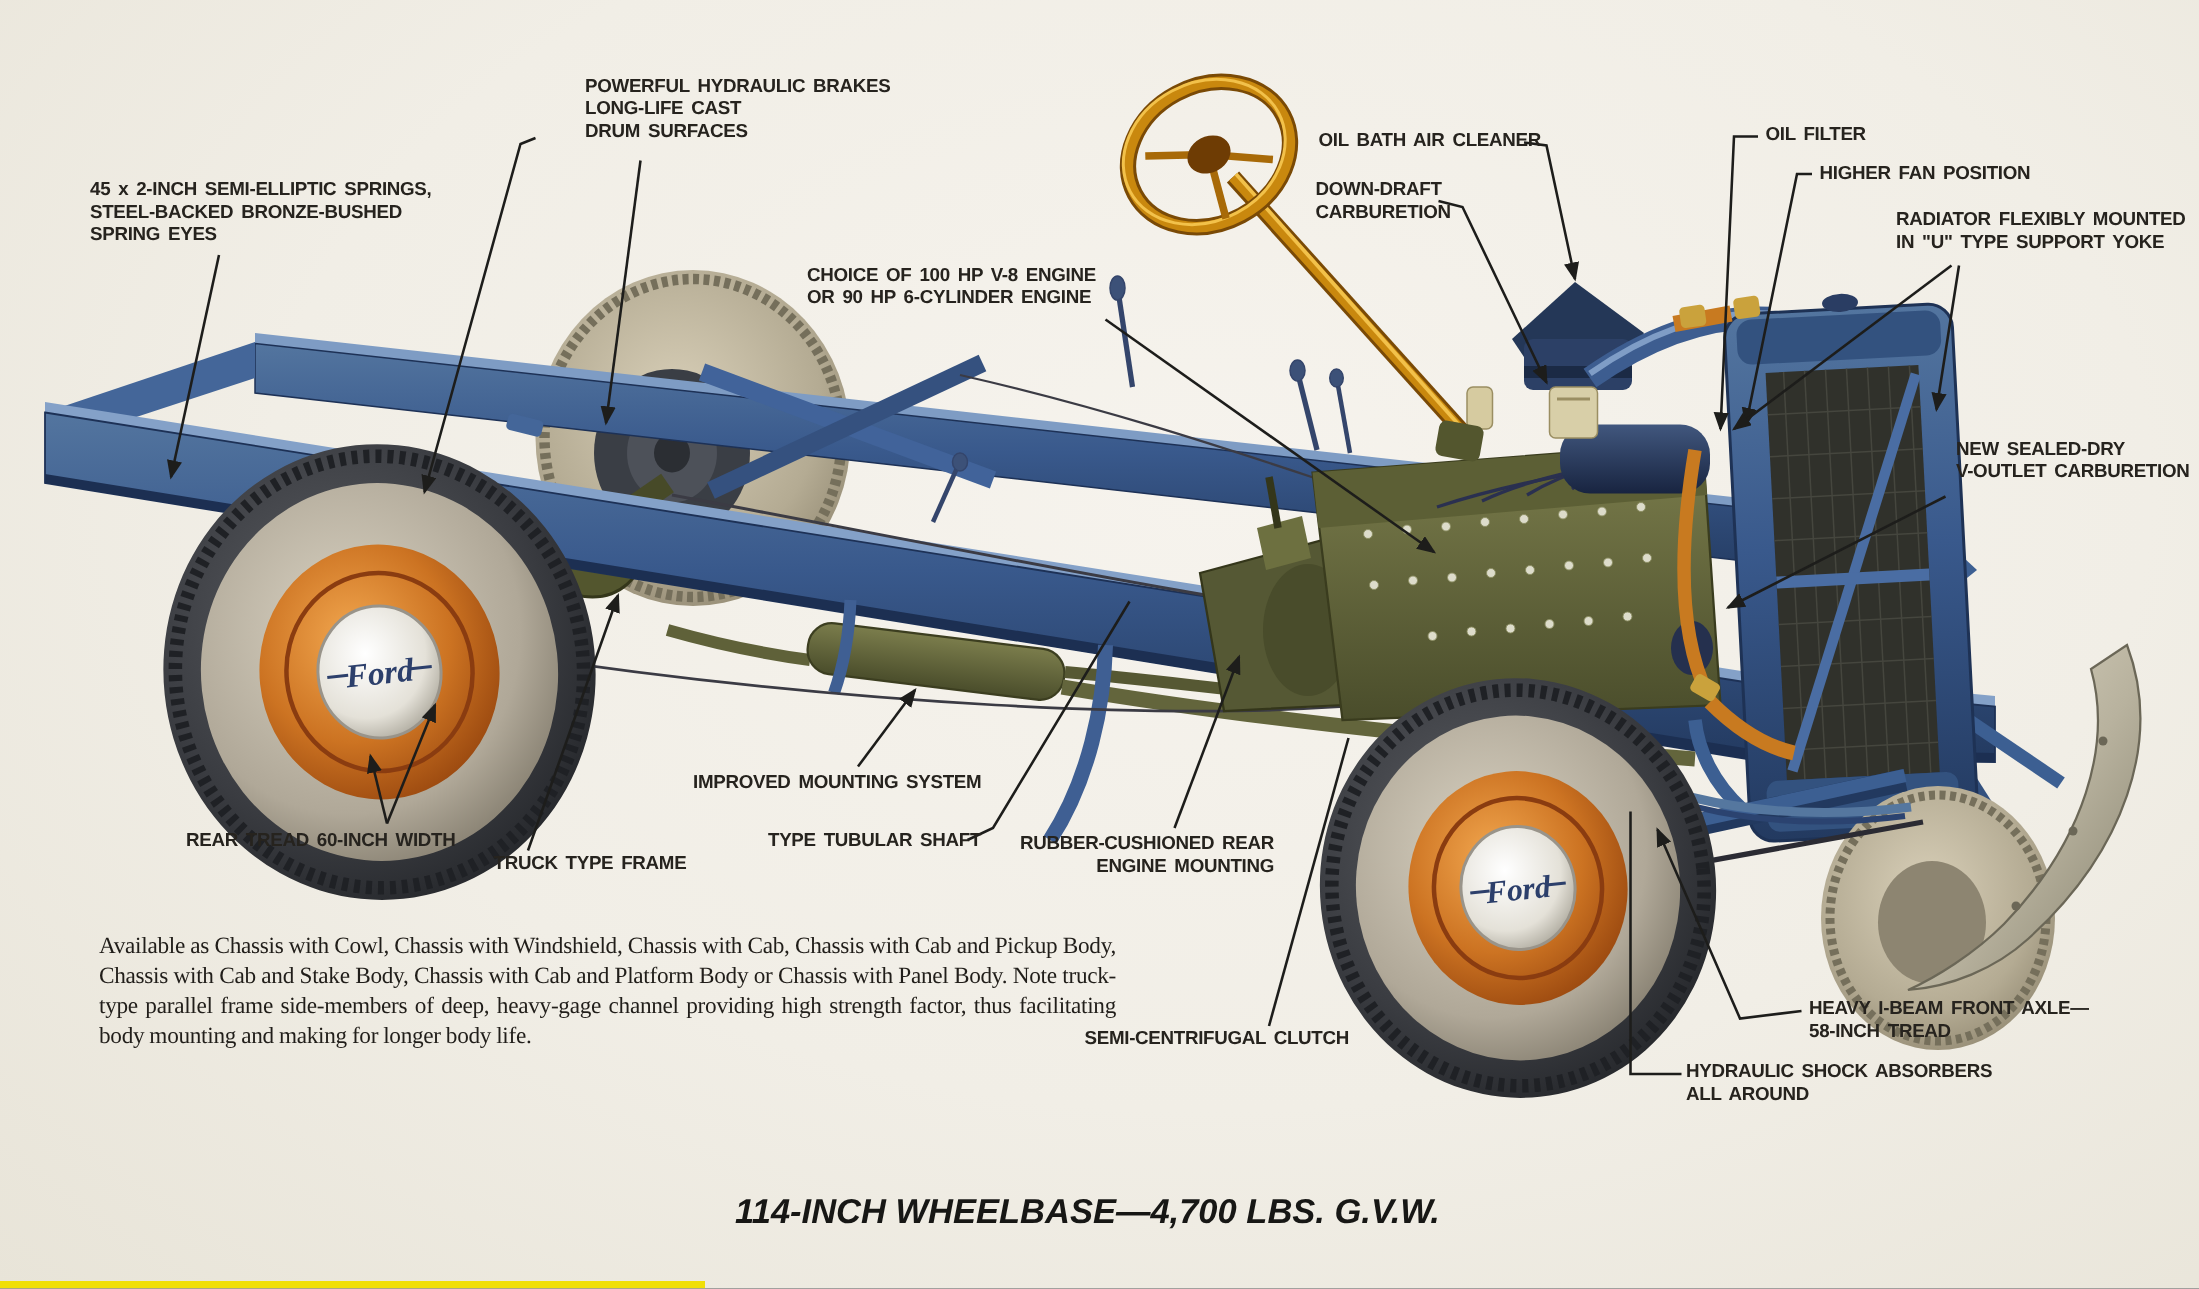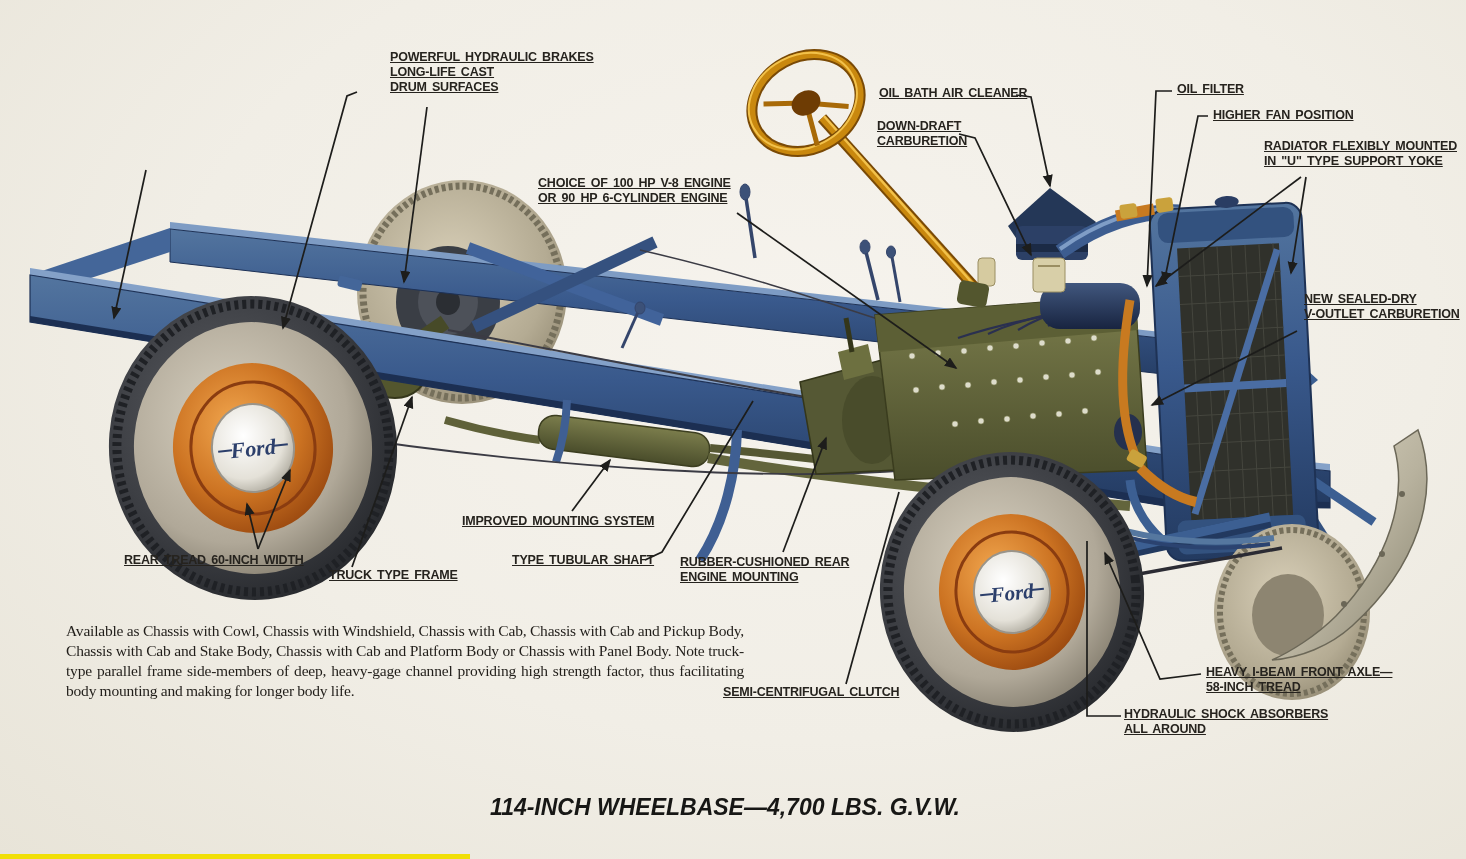--- a/index.html
+++ b/index.html
@@ -6,21 +6,21 @@
   .canvas{
     position:relative;width:1466px;height:859px;overflow:hidden;
     background:radial-gradient(ellipse at 55% 38%, #f6f3ed 0%, #f1eee6 55%, #e8e4d8 100%);
     font-family:"Liberation Sans", sans-serif;
   }
   .illustration{position:absolute;left:0;top:0;}
   .callout{
     position:absolute;
     font:bold 12.5px/1.2 "Liberation Sans", sans-serif;
     letter-spacing:-0.2px;word-spacing:2px;
-    color:#26231e;white-space:pre-line;text-decoration:underline;
+    color:#26231e;white-space:pre-line;
   }
   .callout.right{text-align:right;}
   .description{
     position:absolute;left:66px;top:621px;width:678px;margin:0;
     font-family:"Liberation Serif", serif;
     font-size:15.5px;line-height:1.3;letter-spacing:-0.2px;word-spacing:-0.3px;
     color:#211e1a;text-align:justify;
   }
   .title{
     position:absolute;left:355px;top:738px;width:740px;margin:0;
@@ -336,34 +336,37 @@
       <polyline points="258,549 290,470" marker-end="url(#ah)"></polyline>
       <polyline points="352,567 412,397" marker-end="url(#ah)"></polyline>
       <polyline points="1201,674 1160,679 1105,553" marker-end="url(#ah)"></polyline>
       <polyline points="1121,716 1087,716 1087,541"></polyline>
     </g>
   </svg>
 
   <div class="callout" style="left:390px;top:50px;">POWERFUL HYDRAULIC BRAKES
 LONG-LIFE CAST
 DRUM SURFACES</div>
+  <div class="callout" style="left:60px;top:119px;">45 x 2-INCH SEMI-ELLIPTIC SPRINGS,
+STEEL-BACKED BRONZE-BUSHED
+SPRING EYES</div>
   <div class="callout" style="left:538px;top:176px;">CHOICE OF 100 HP V-8 ENGINE
 OR 90 HP 6-CYLINDER ENGINE</div>
   <div class="callout" style="left:879px;top:86px;">OIL BATH AIR CLEANER</div>
   <div class="callout" style="left:877px;top:119px;">DOWN-DRAFT
 CARBURETION</div>
   <div class="callout" style="left:1177px;top:82px;">OIL FILTER</div>
   <div class="callout" style="left:1213px;top:108px;">HIGHER FAN POSITION</div>
   <div class="callout" style="left:1264px;top:139px;">RADIATOR FLEXIBLY MOUNTED
 IN "U" TYPE SUPPORT YOKE</div>
   <div class="callout" style="left:1304px;top:292px;">NEW SEALED-DRY
 V-OUTLET CARBURETION</div>
   <div class="callout" style="left:462px;top:514px;">IMPROVED MOUNTING SYSTEM</div>
   <div class="callout" style="left:512px;top:553px;">TYPE TUBULAR SHAFT</div>
-  <div class="callout" style="left:680px;top:555px;">RUBBER-CUSHIONED REAR
+  <div class="callout" style="left:680px;top:555px;text-align:right;">RUBBER-CUSHIONED REAR
 ENGINE MOUNTING</div>
   <div class="callout" style="left:723px;top:685px;">SEMI-CENTRIFUGAL CLUTCH</div>
   <div class="callout" style="left:124px;top:553px;">REAR TREAD 60-INCH WIDTH</div>
   <div class="callout" style="left:329px;top:568px;">TRUCK TYPE FRAME</div>
   <div class="callout" style="left:1206px;top:665px;">HEAVY I-BEAM FRONT AXLE—
 58-INCH TREAD</div>
   <div class="callout" style="left:1124px;top:707px;">HYDRAULIC SHOCK ABSORBERS
 ALL AROUND</div>
 
   <p class="description">Available as Chassis with Cowl, Chassis with Windshield, Chassis with Cab, Chassis with Cab and Pickup Body, Chassis with Cab and Stake Body, Chassis with Cab and Platform Body or Chassis with Panel Body. Note truck-type parallel frame side-members of deep, heavy-gage channel providing high strength factor, thus facilitating body mounting and making for longer body life.</p>

